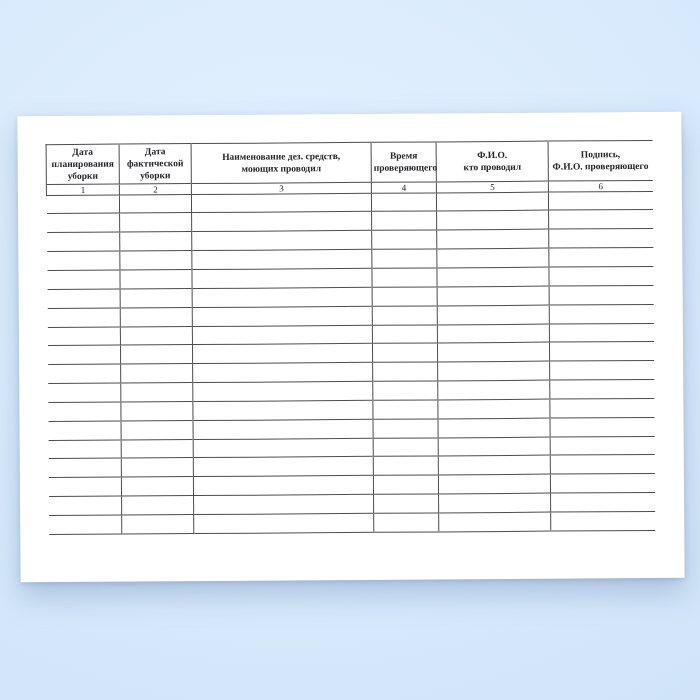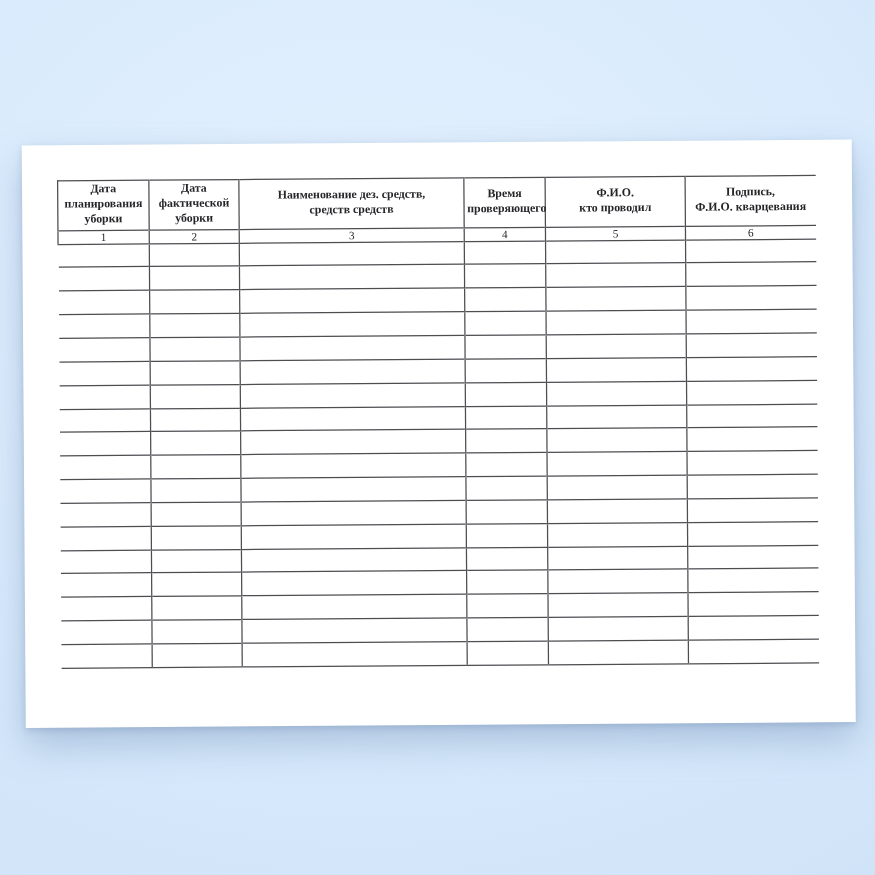--- a/index.html
+++ b/index.html
@@ -100,27 +100,27 @@
       </colgroup>
       <thead>
         <tr class="header-row">
           <th>Дата
 планирования
 уборки</th>
           <th>Дата
 фактической
 уборки</th>
           <th>Наименование дез. средств,
-средств средств</th>
+моющих проводил</th>
           <th>Время
 проверяющего</th>
           <th>Ф.И.О.
 кто проводил</th>
           <th>Подпись,
-Ф.И.О. кварцевания</th>
+Ф.И.О. проверяющего</th>
         </tr>
         <tr class="number-row">
           <td>1</td>
           <td>2</td>
           <td>3</td>
           <td>4</td>
           <td>5</td>
           <td>6</td>
         </tr>
       </thead>

